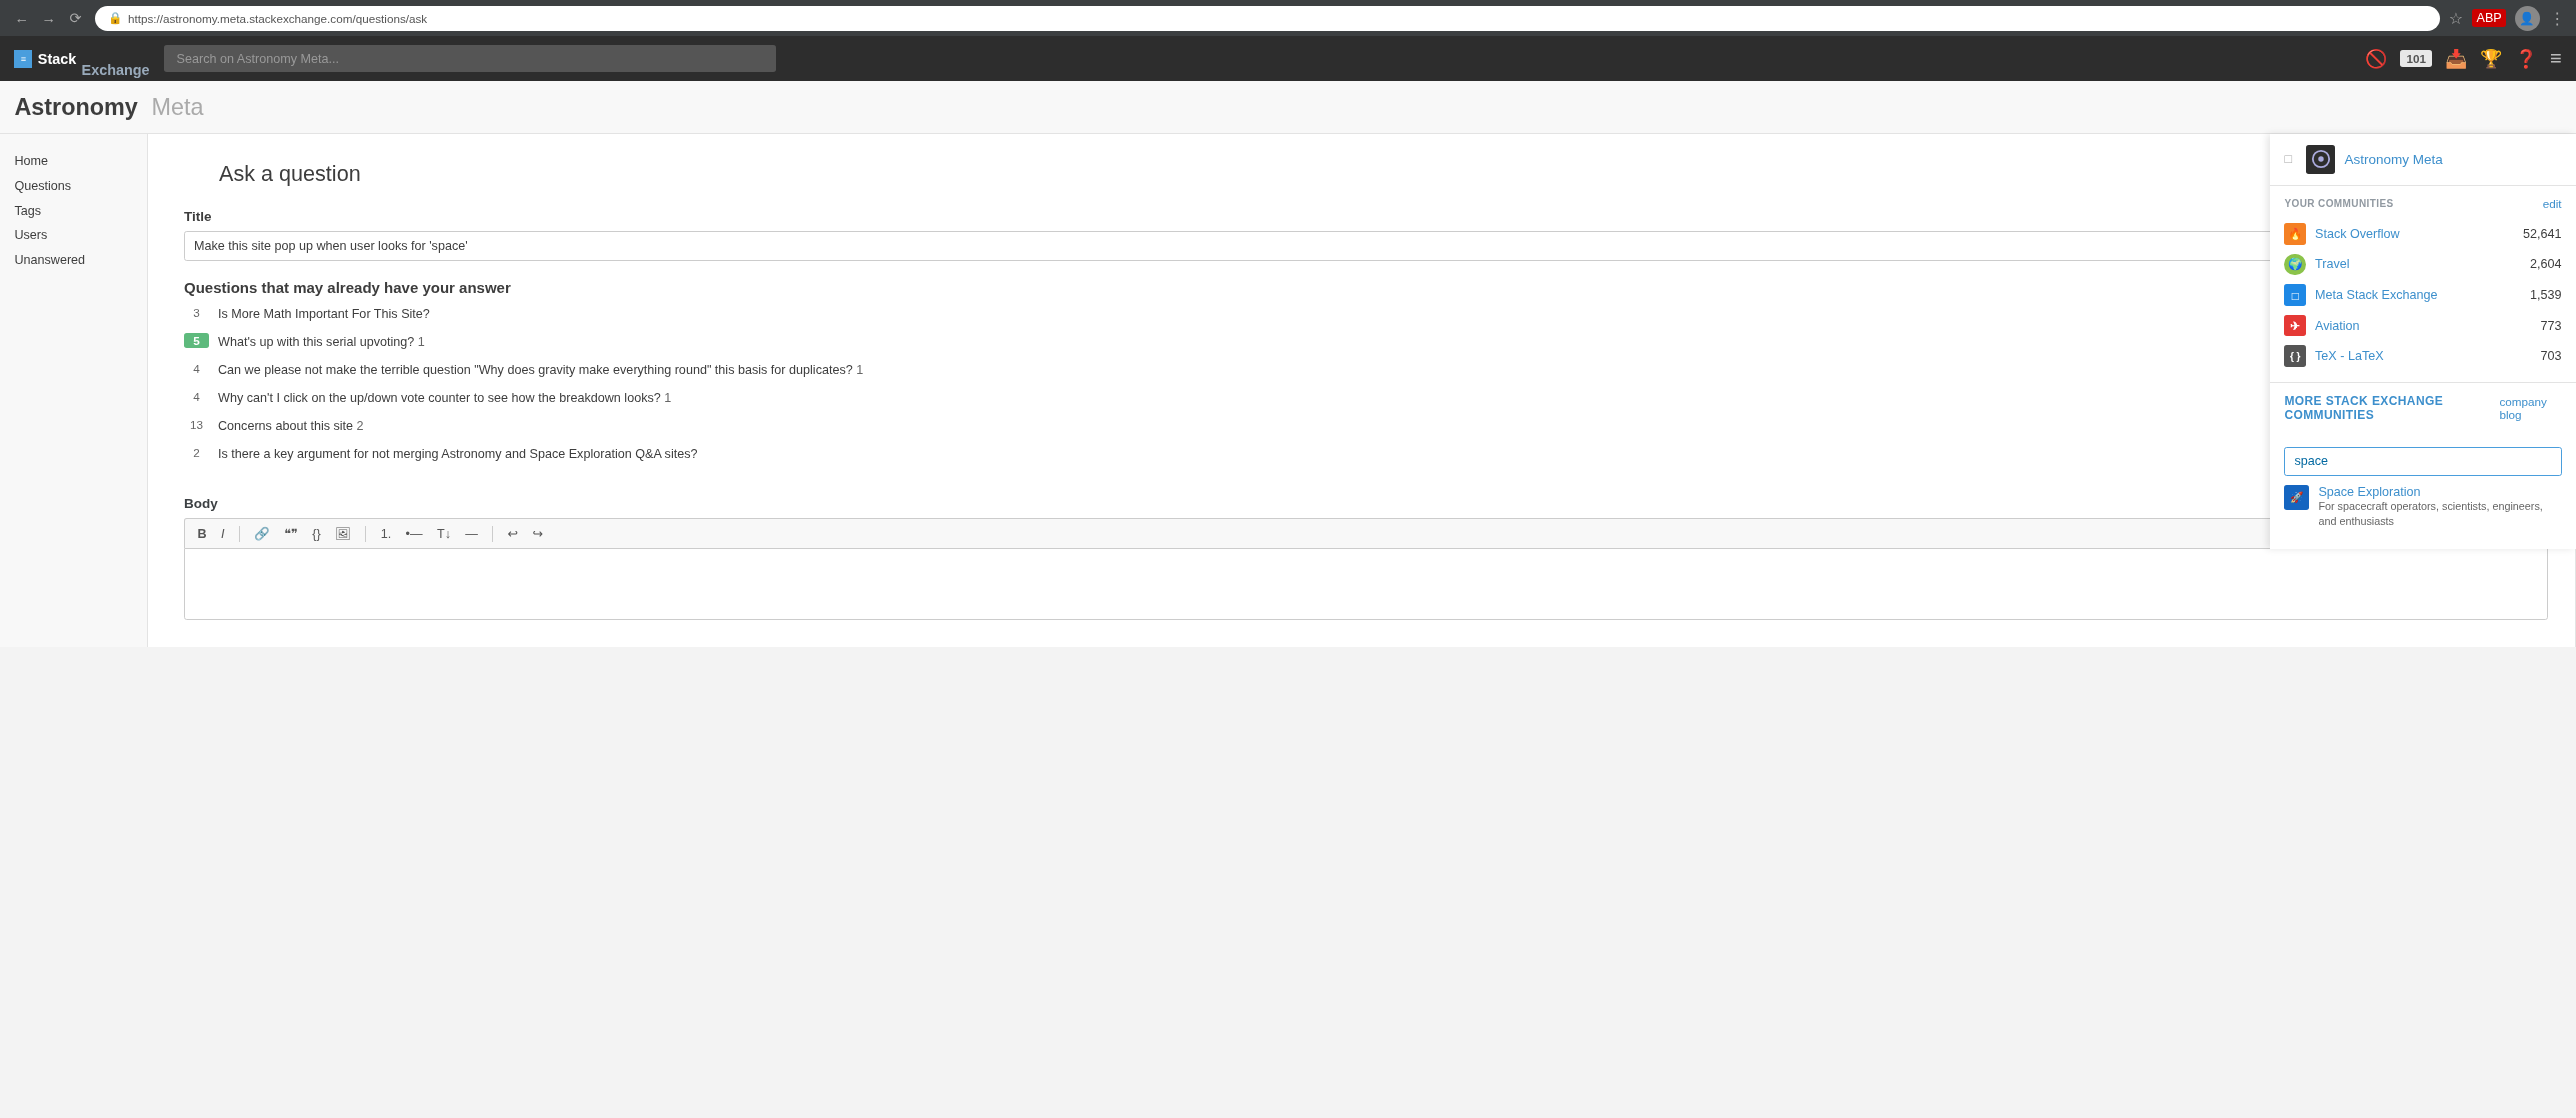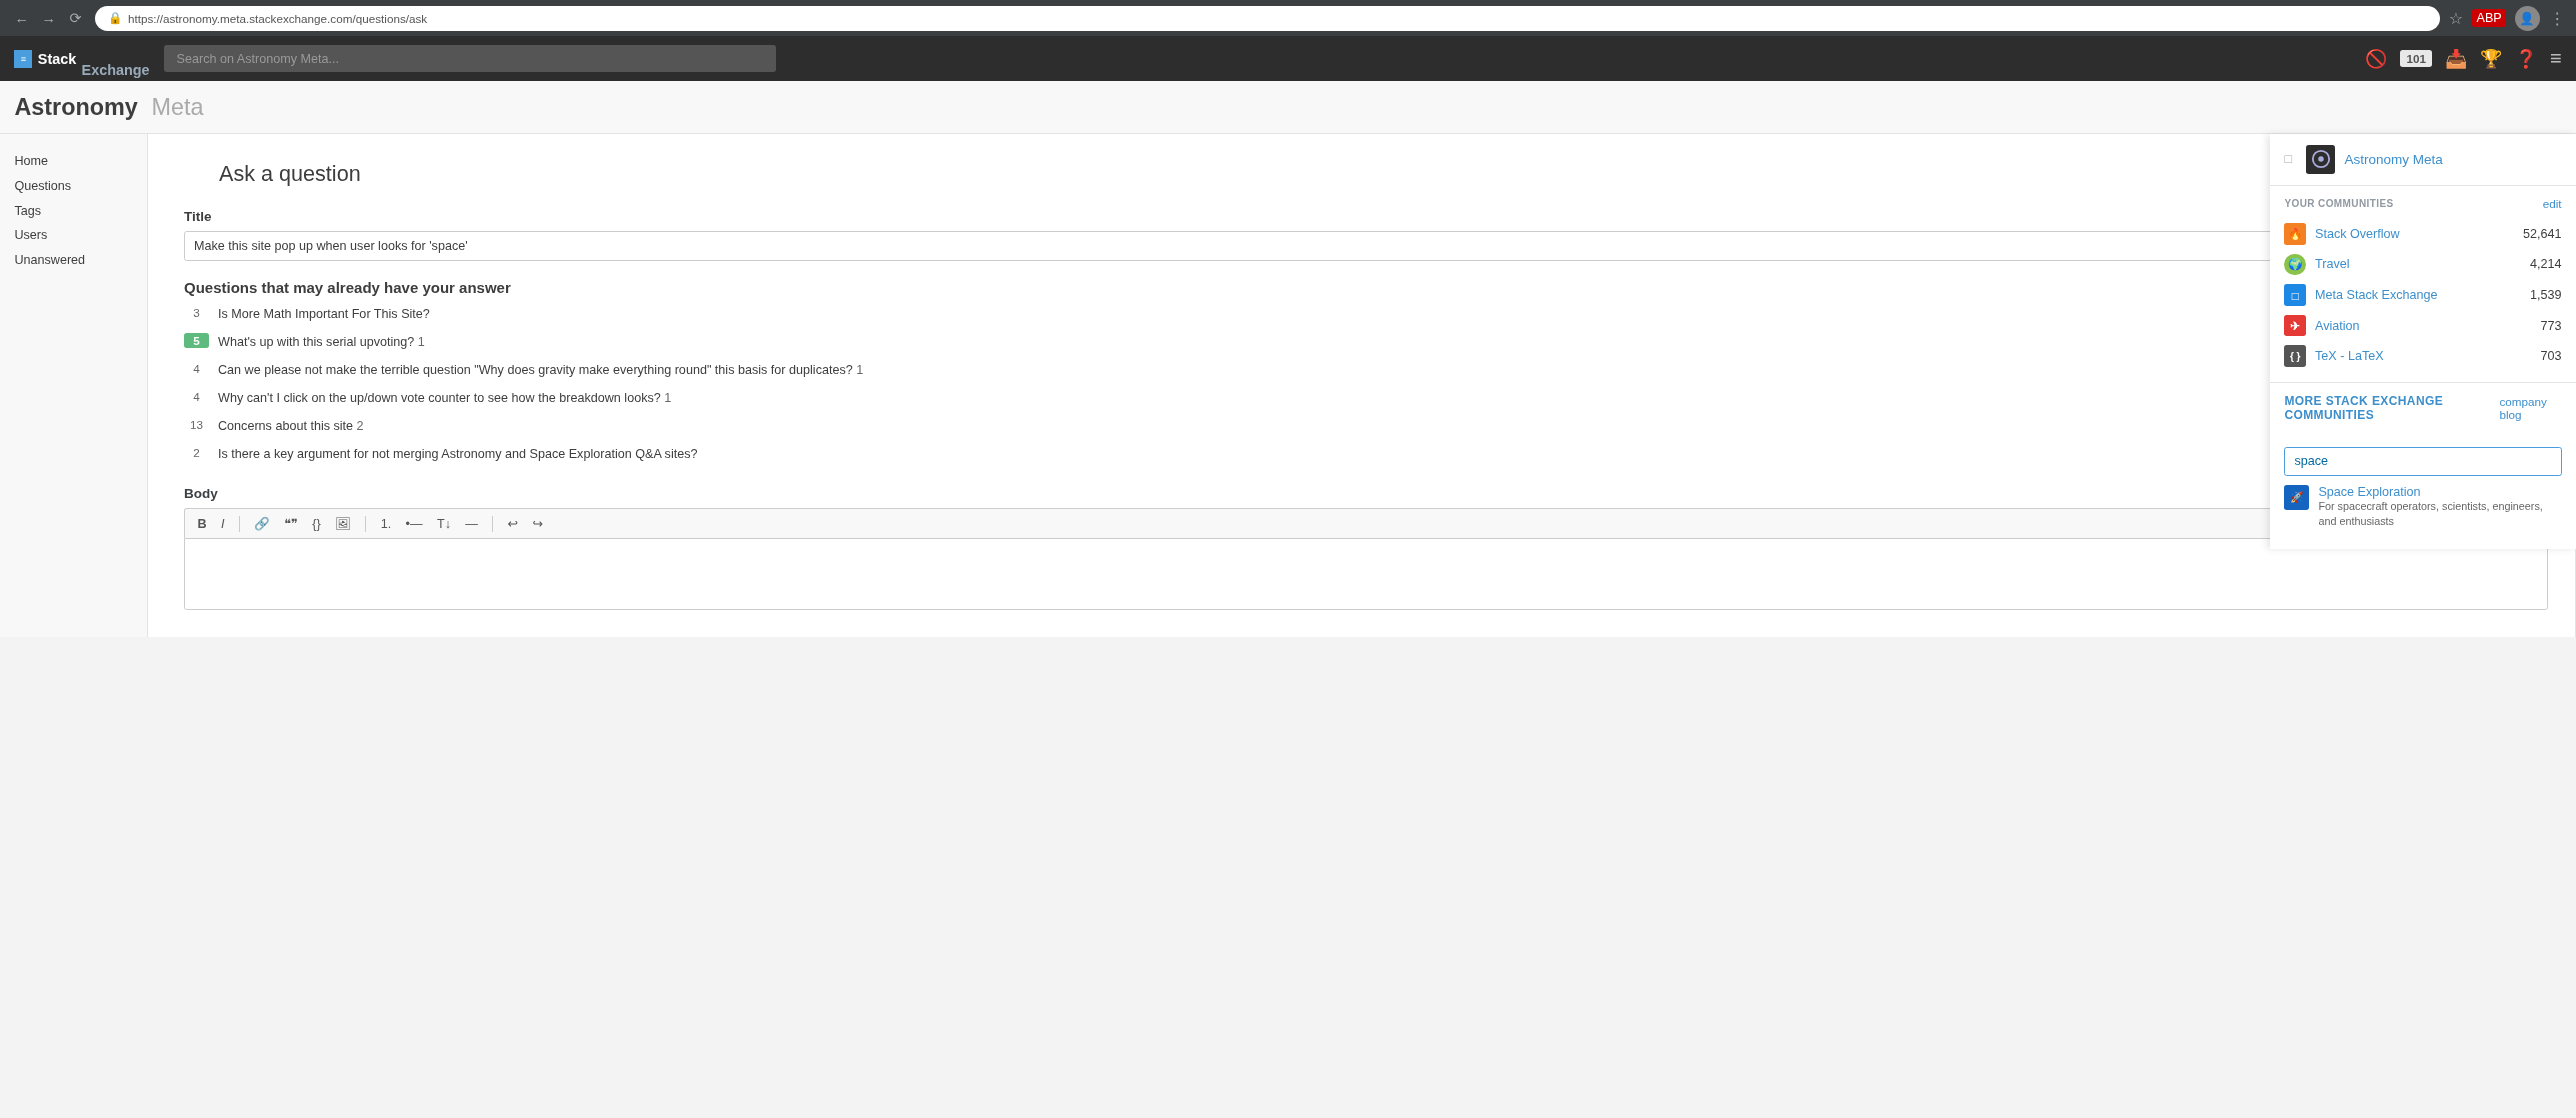--- a/index.html
+++ b/index.html
@@ -211,21 +211,21 @@
       font-weight: bold;
     }
     .question-link {
       font-size: 12.6px;
       color: #3d3d3d;
       text-decoration: none;
       line-height: 1.5;
     }
 
     
-    .body-section { margin-top: 22px; }
+    .body-section { margin-top: 32px; }
     .body-section h3 {
       font-size: 13.5px;
       font-weight: bold;
       margin-bottom: 7.2px;
     }
     .editor-toolbar {
       background: #f8f8f8;
       border: 0.9px solid #ccc;
       border-bottom: none;
       padding: 5.4px 9px;
@@ -544,21 +544,21 @@
 
       <div class="community-item">
         <div class="community-icon ci-so" style="font-size:11.7px; background:#f48024; color:white; border-radius:2.7px; width:21.6px; height:21.6px; display:flex; align-items:center; justify-content:center;">🔥</div>
         <a href="#" class="community-name">Stack Overflow</a>
         <span class="community-rep">52,641</span>
       </div>
 
       <div class="community-item">
         <div class="community-icon" style="font-size:11.7px; background:#8bc34a; border-radius:50%; width:21.6px; height:21.6px; display:flex; align-items:center; justify-content:center;">🌍</div>
         <a href="#" class="community-name">Travel</a>
-        <span class="community-rep">4,214</span>
+        <span class="community-rep">2,604</span>
       </div>
 
       <div class="community-item">
         <div class="community-icon" style="font-size:11.7px; background:#1e88e5; color:white; border-radius:2.7px; width:21.6px; height:21.6px; display:flex; align-items:center; justify-content:center;">□</div>
         <a href="#" class="community-name">Meta Stack Exchange</a>
         <span class="community-rep">1,539</span>
       </div>
 
       <div class="community-item">
         <div class="community-icon" style="font-size:11.7px; background:#e53935; color:white; border-radius:2.7px; width:21.6px; height:21.6px; display:flex; align-items:center; justify-content:center;">✈</div>

